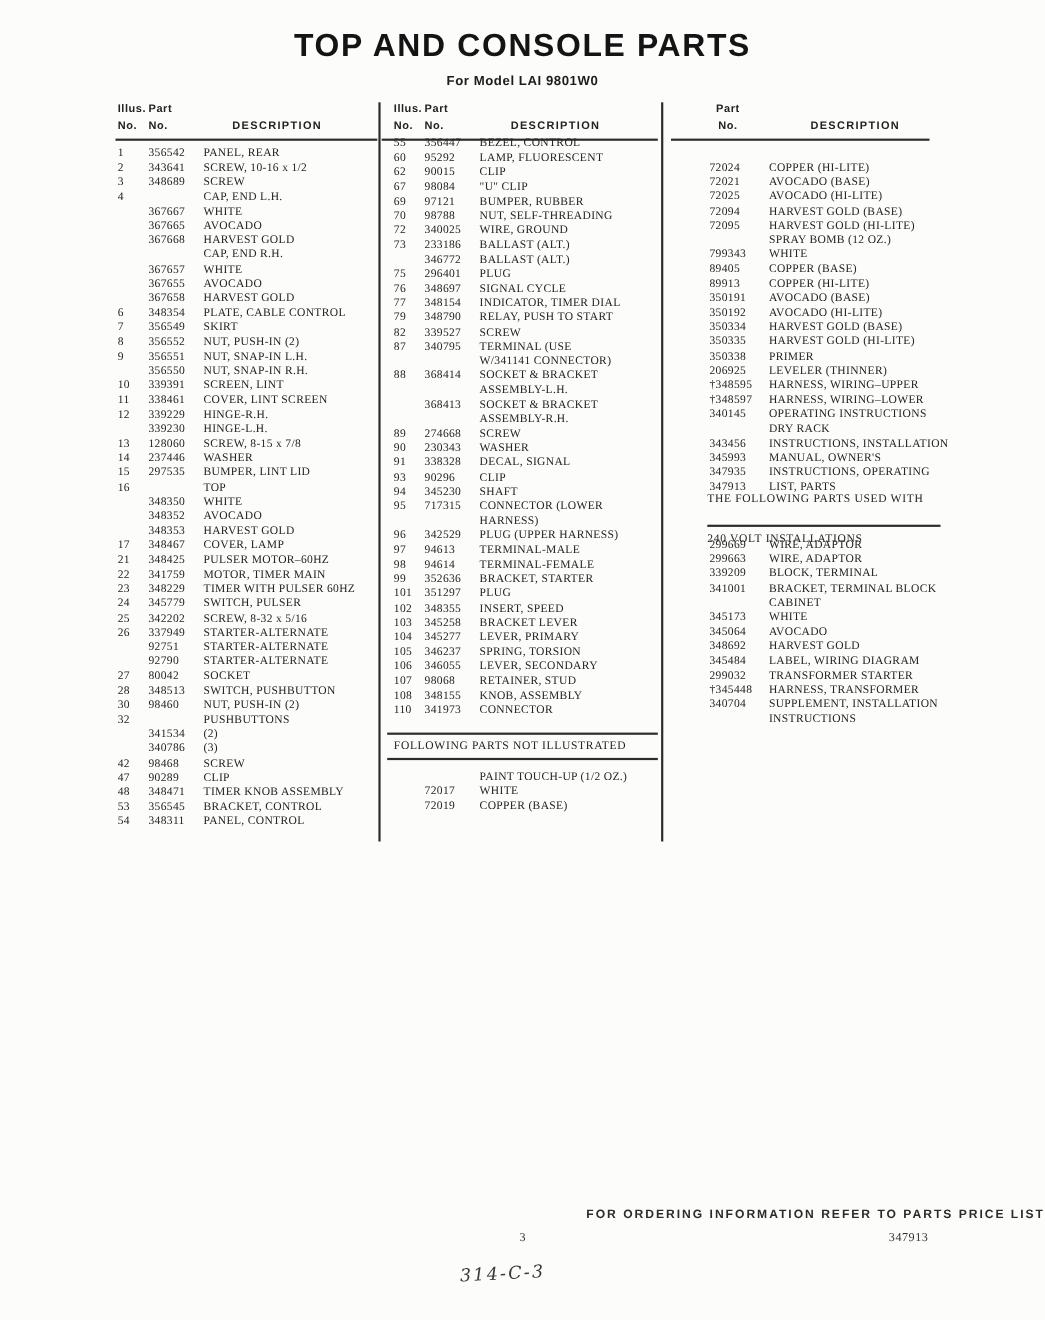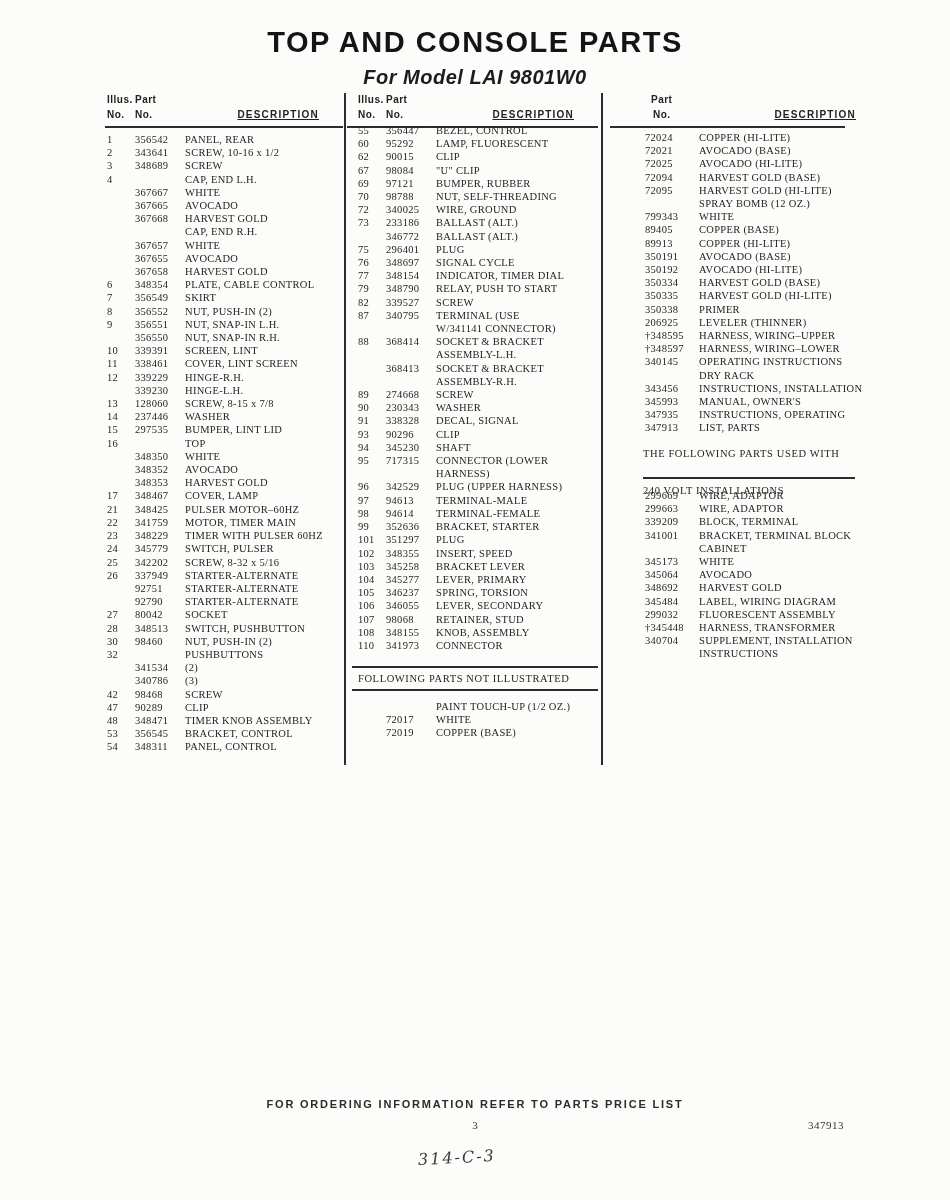--- a/index.html
+++ b/index.html
@@ -15,45 +15,45 @@
   .title{
     position:absolute;top:26px;left:0;width:100%;
     text-align:center;
     font-family:"Liberation Sans", sans-serif;
     font-weight:bold;font-size:29px;letter-spacing:1.5px;color:#141414;
   }
   .subtitle{
     position:absolute;top:66px;left:0;width:100%;
     text-align:center;
     font-family:"Liberation Sans", sans-serif;
-    font-weight:bold;font-size:20px;letter-spacing:0.5px;color:#1c1c1c;font-style:italic;
+    font-weight:bold;font-size:12px;letter-spacing:0.5px;color:#1c1c1c;
   }
   
   .colhead{
     position:absolute;top:92px;
     font-family:"Liberation Sans", sans-serif;
     font-weight:bold;font-size:10px;color:#222;
     letter-spacing:0.5px;
   }
   .colhead .hrow{display:grid;grid-template-columns:28px 50px 1fr;line-height:15px;}
   .colhead.twocol .hrow{grid-template-columns:54px 1fr;}
-  .colhead .desc-h{text-align:right;letter-spacing:1.2px;padding-right:24px;text-decoration:underline;}
+  .colhead .desc-h{text-align:center;letter-spacing:1.2px;padding-right:24px;}
   .rule{position:absolute;background:#2c2c2c;}
   
   .rows{position:absolute;font-size:10.5px;line-height:13.2px;white-space:nowrap;color:#242424;}
   .prow{display:grid;grid-template-columns:28px 50px 1fr;}
   .rows.two .prow{grid-template-columns:54px 1fr;}
   .cell{letter-spacing:0.3px;}
   .sec-head{
     position:absolute;
     font-size:10.5px;line-height:13px;letter-spacing:0.6px;
     color:#242424;white-space:nowrap;font-family:"Liberation Serif", serif;
   }
   .footer-order{
-    position:absolute;top:1098px;left:0;width:100%;text-align:center;
+    position:absolute;top:1098px;left:0;width:100%;text-align:right;
     font-family:"Liberation Sans", sans-serif;font-weight:bold;
     font-size:11px;letter-spacing:1.8px;color:#2b2b2b;
   }
   .page-num{
     position:absolute;top:1119px;left:0;width:100%;text-align:center;
     font-size:11px;color:#333;
   }
   .doc-num{
     position:absolute;top:1119px;left:808px;
     font-size:11px;letter-spacing:0.5px;color:#333;
@@ -571,21 +571,21 @@
         <span class="cell">72017</span>
         <span class="cell">WHITE</span>
       </div>
       <div class="prow">
         <span class="cell"></span>
         <span class="cell">72019</span>
         <span class="cell">COPPER (BASE)</span>
       </div>
     </div>
 
-  <div class="rows two" style="left:645px;top:131px;width:250px;">
+  <div class="rows two" style="left:645px;top:146px;width:250px;">
       <div class="prow">
         <span class="cell">72024</span>
         <span class="cell">COPPER (HI-LITE)</span>
       </div>
       <div class="prow">
         <span class="cell">72021</span>
         <span class="cell">AVOCADO (BASE)</span>
       </div>
       <div class="prow">
         <span class="cell">72025</span>
@@ -708,21 +708,21 @@
       <div class="prow">
         <span class="cell">348692</span>
         <span class="cell">HARVEST GOLD</span>
       </div>
       <div class="prow">
         <span class="cell">345484</span>
         <span class="cell">LABEL, WIRING DIAGRAM</span>
       </div>
       <div class="prow">
         <span class="cell">299032</span>
-        <span class="cell">FLUORESCENT ASSEMBLY</span>
+        <span class="cell">TRANSFORMER STARTER</span>
       </div>
       <div class="prow">
         <span class="cell">†345448</span>
         <span class="cell">HARNESS, TRANSFORMER</span>
       </div>
       <div class="prow">
         <span class="cell">340704</span>
         <span class="cell">SUPPLEMENT, INSTALLATION</span>
       </div>
       <div class="prow">

